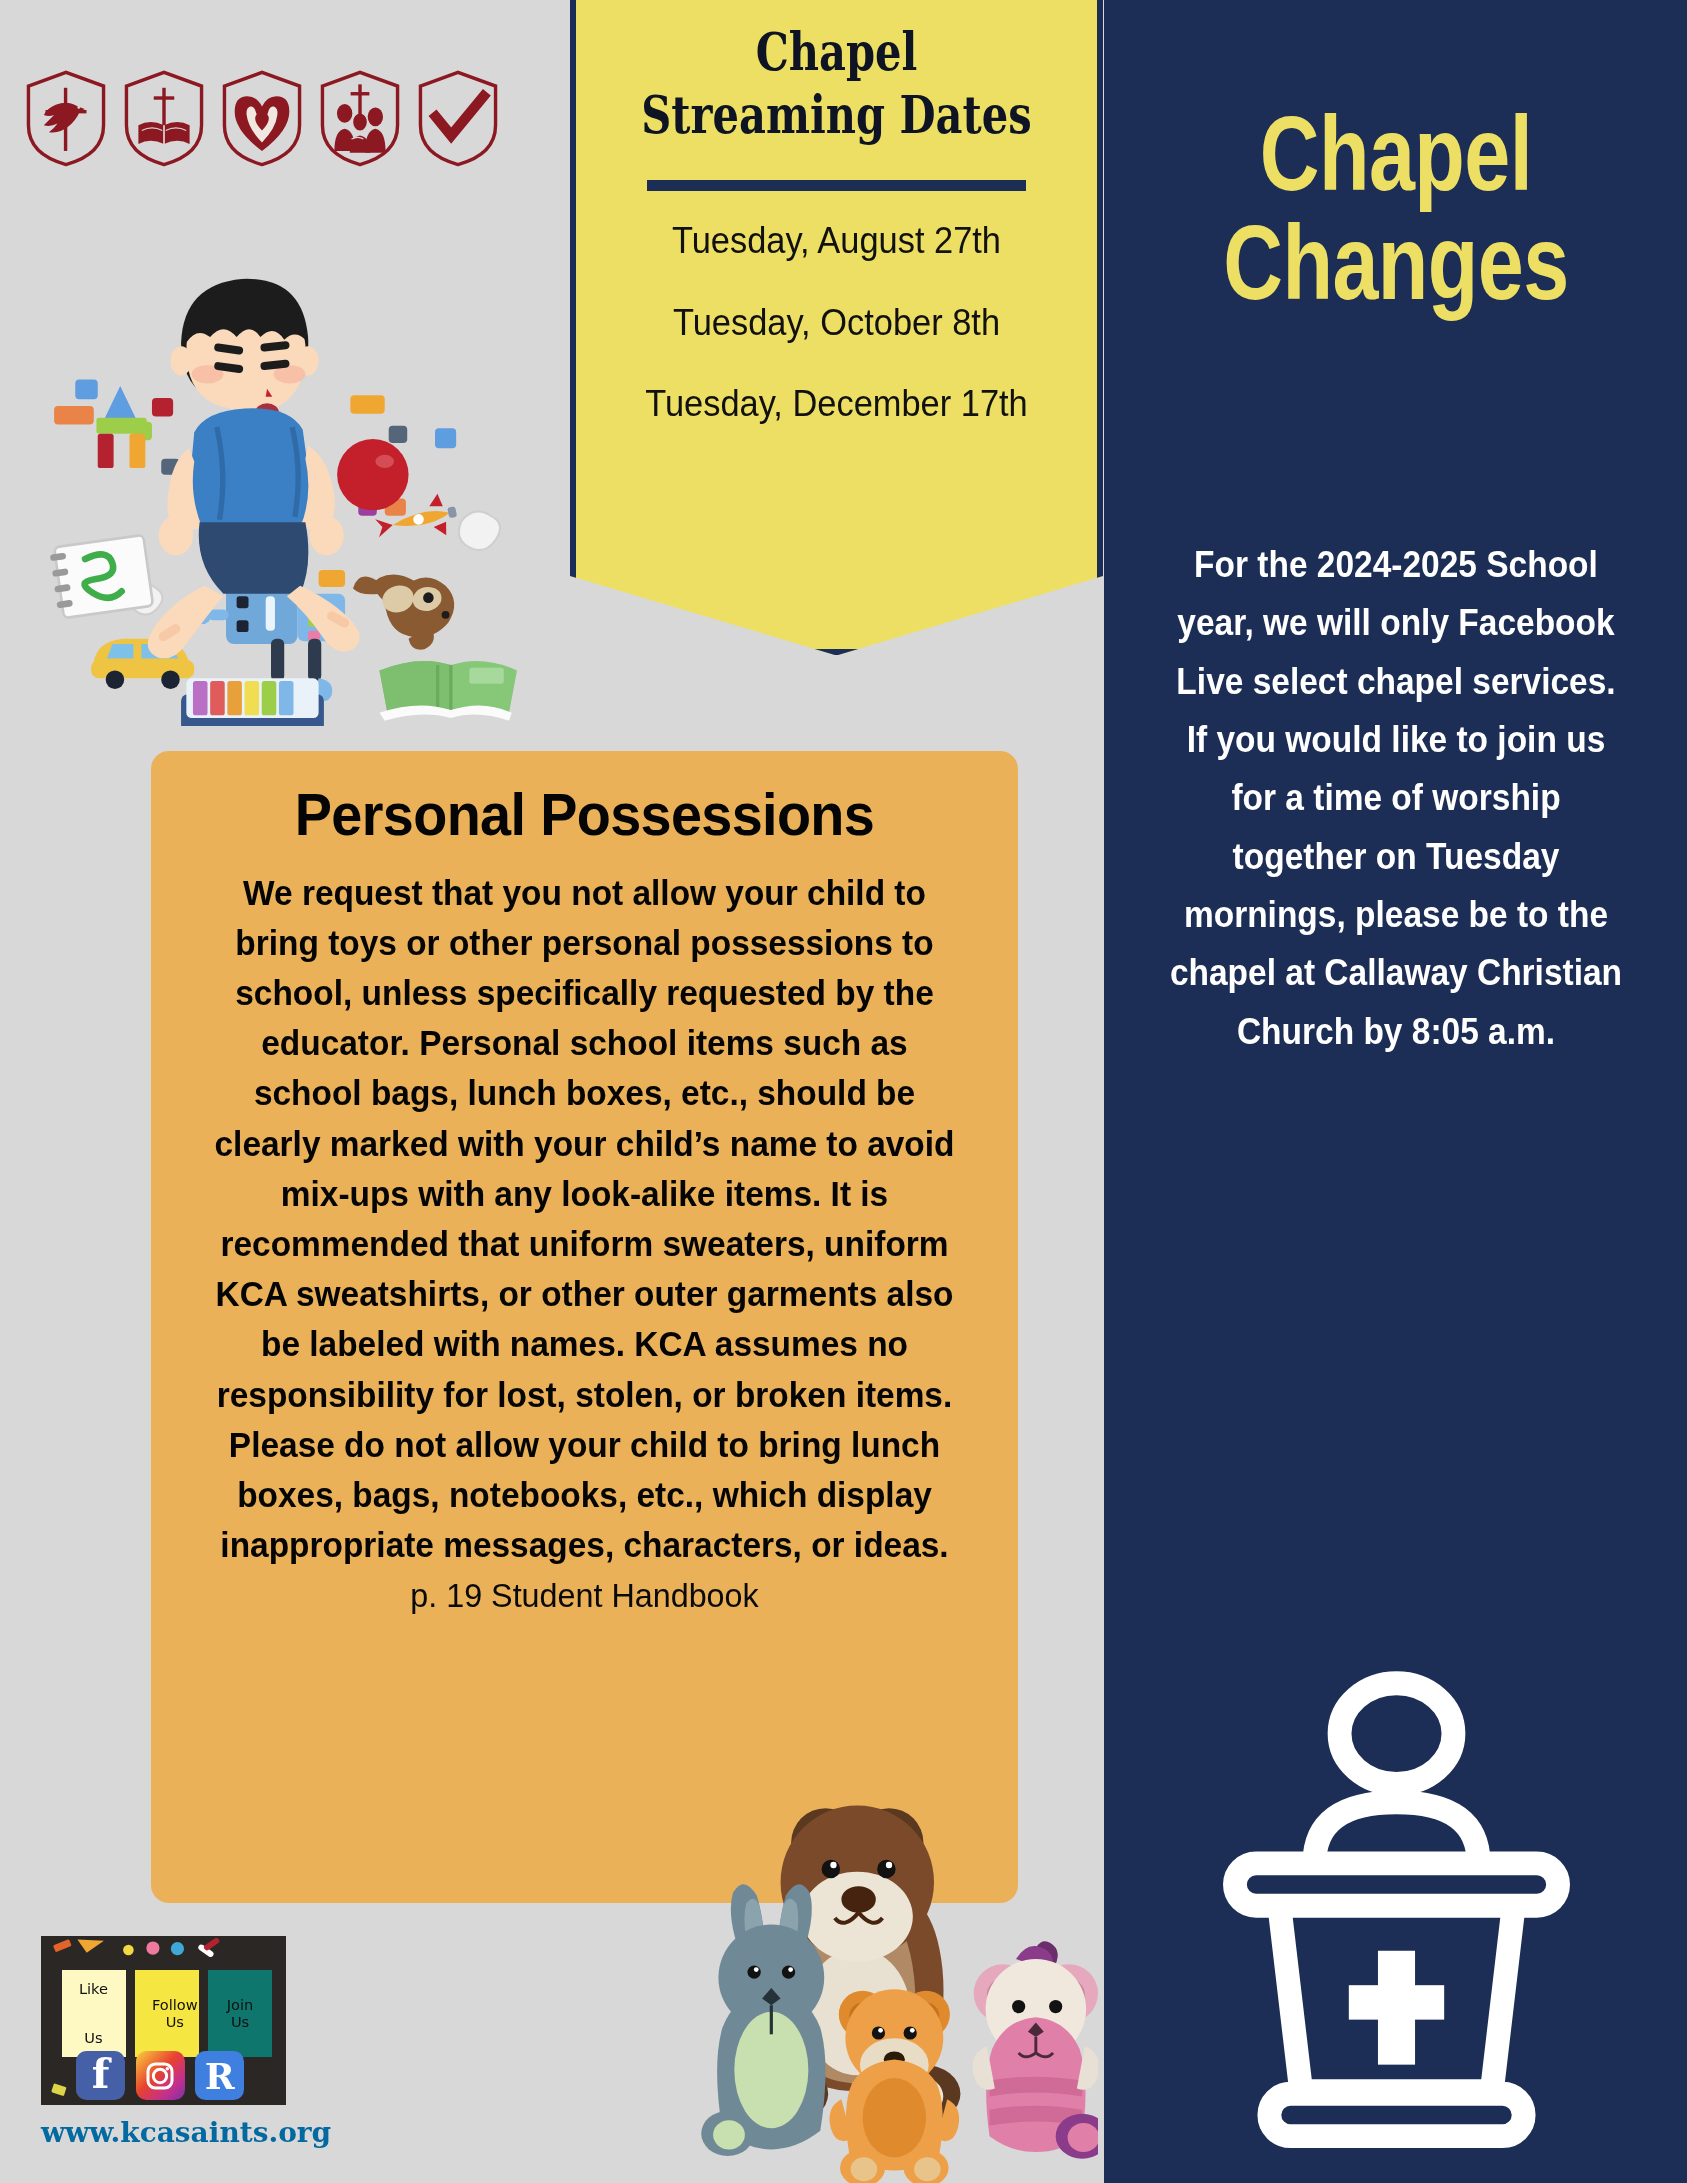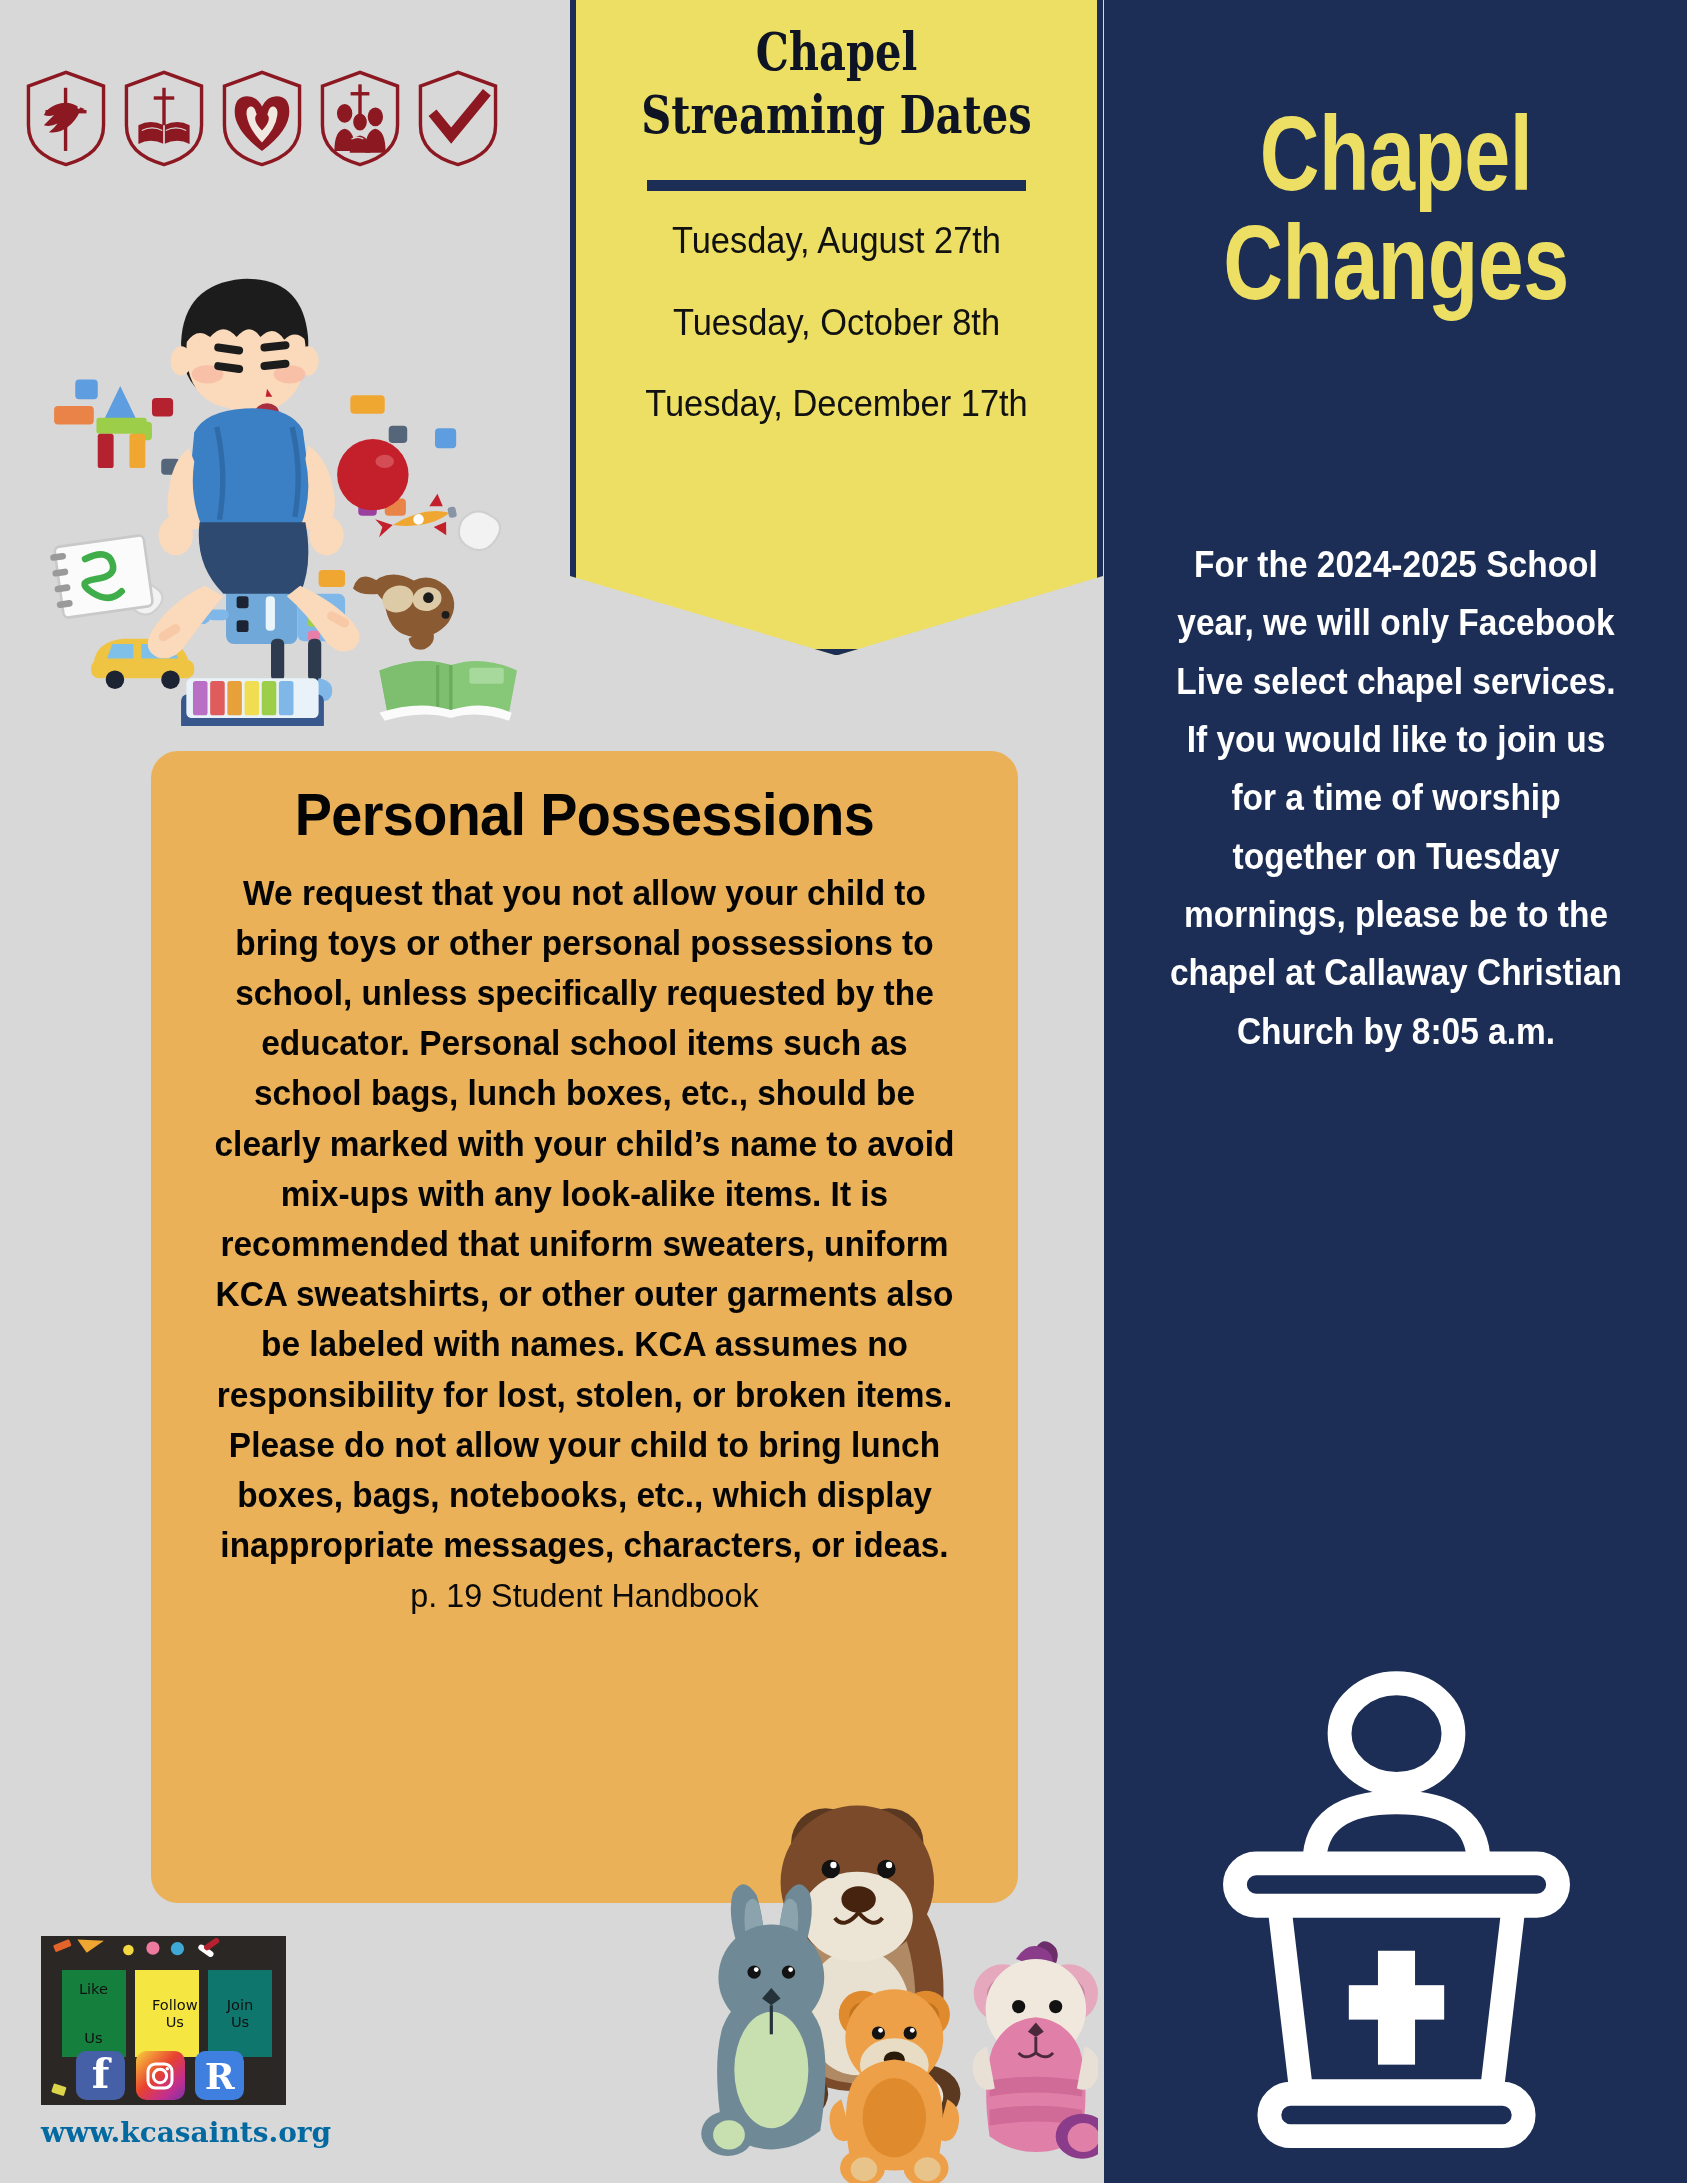--- a/index.html
+++ b/index.html
@@ -107,21 +107,21 @@
     transform: scaleX(0.93);
     transform-origin: 50% 50%;
   }
 
   
   .orange-card {
     position: absolute;
     left: 151px; top: 751px;
     width: 867px; height: 1152px;
     background: #eab158;
-    border-radius: 27px;
+    border-radius: 18px;
     padding: 34px 37px 20px 37px;
   }
   .oc-title {
     text-align: center;
     font-weight: bold;
     font-size: 60px;
     color: #050505;
     line-height: 1;
     letter-spacing: -0.7px;
     transform: scaleX(0.93);
@@ -176,21 +176,21 @@
     display: flex; gap: 9.3px;
   }
   .note {
     width: 64px; height: 87px;
     display: flex; flex-direction: column;
     align-items: center; justify-content: center;
     font-size: 14.6px; color: #111;
     line-height: 1.15;
     font-family: "DejaVu Sans", sans-serif;
   }
-  .note.blue { background: #15803d; gap: 32px; }
+  .note.blue { background: #fef9c3; gap: 32px; }
   .note.yellow { background: #f5e642; padding-left: 16px; }
   .note.green { background: #0f766e; }
 
   .icons-row {
     position: absolute;
     left: 33px; bottom: 2.6px;
     display: flex; gap: 10.6px;
     align-items: flex-end;
   }
   .sq-icon {

